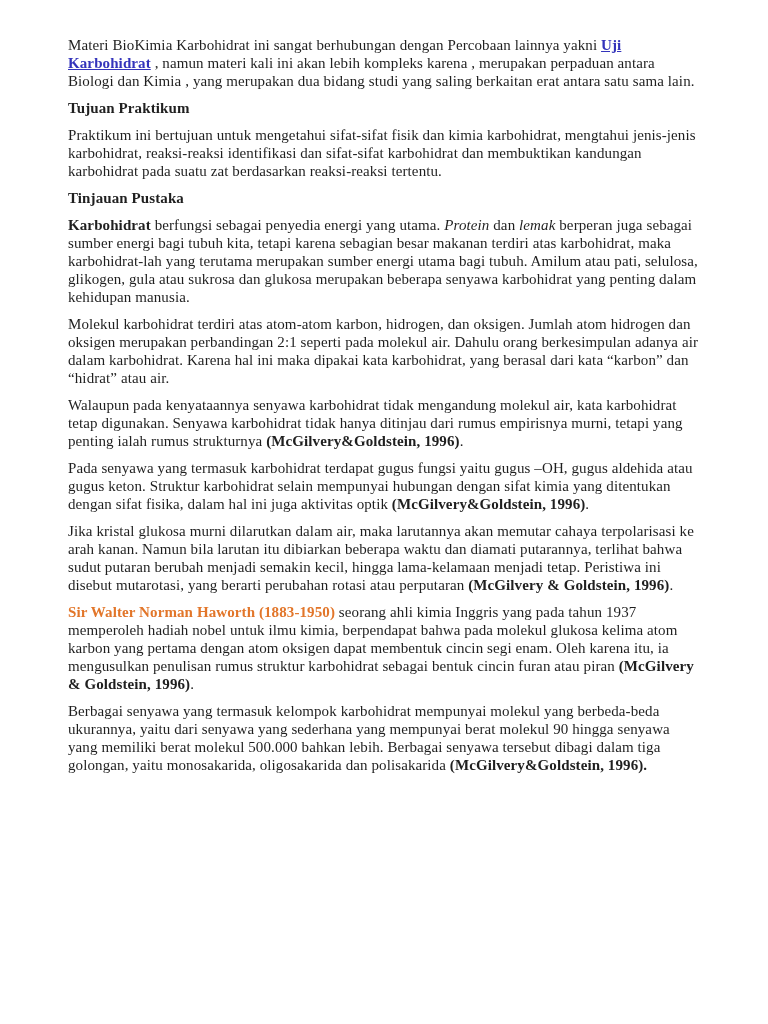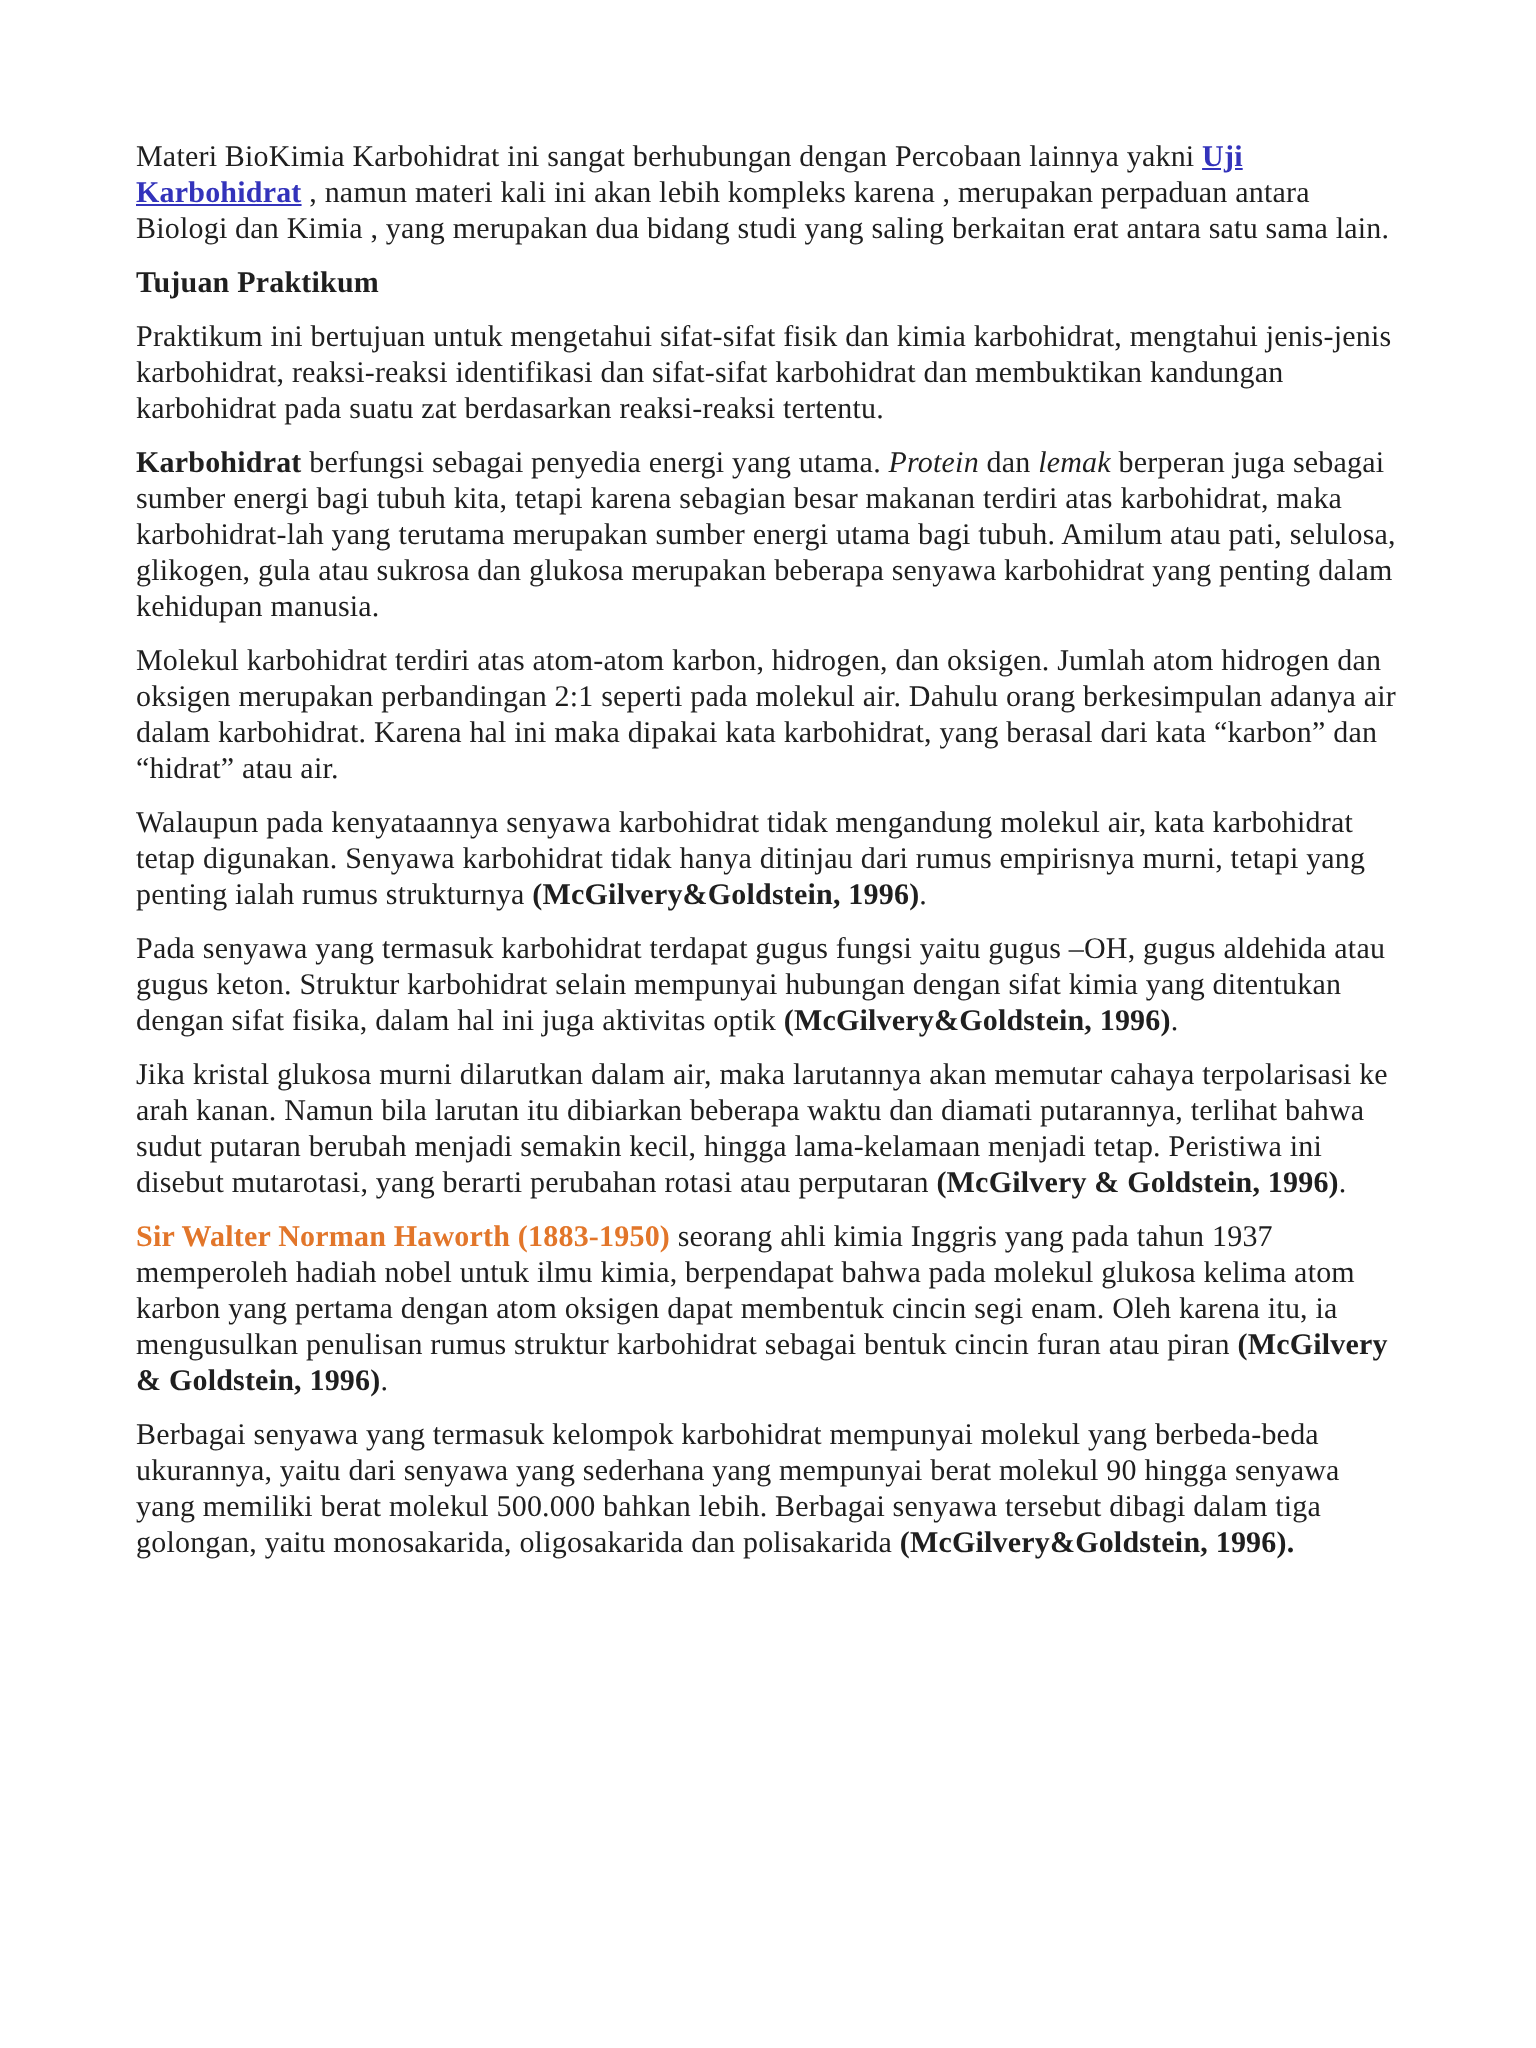--- a/index.html
+++ b/index.html
@@ -10,21 +10,21 @@
   body {
     width: 768px;
     height: 1024px;
     overflow: hidden;
     font-family: "Liberation Serif", "DejaVu Serif", serif;
   }
   #document-page {
     box-sizing: border-box;
     width: 768px;
     height: 1024px;
-    padding: 70px 66px 0 68px;
+    padding: 36px 66px 0 68px;
     background: var(--page-bg, #ffffff);
     color: var(--text-color, #1f1f1f);
   }
   #document-content {
     font-size: 15px;
     line-height: 18px;
     letter-spacing: 0.1px;
   }
   #document-content p.paragraph,
   #document-content h2.heading {
@@ -51,20 +51,21 @@
   }
 </style>
 </head>
 <body>
 
 <main id="document-page">
   <div id="document-content">
       <p class="paragraph"><span>Materi BioKimia Karbohidrat ini sangat berhubungan dengan Percobaan lainnya yakni </span><a class="run-link">Uji Karbohidrat</a><span> , namun materi kali ini akan lebih kompleks karena , merupakan perpaduan antara Biologi dan Kimia , yang merupakan dua bidang studi yang saling berkaitan erat antara satu sama lain.</span></p>
       <h2 class="heading"><span class="run-bold">Tujuan Praktikum</span></h2>
       <p class="paragraph"><span>Praktikum ini bertujuan untuk mengetahui sifat-sifat fisik dan kimia karbohidrat, mengtahui jenis-jenis karbohidrat, reaksi-reaksi identifikasi dan sifat-sifat karbohidrat dan membuktikan kandungan karbohidrat pada suatu zat berdasarkan reaksi-reaksi tertentu.</span></p>
+      <h2 class="heading"><span class="run-bold">Tinjauan Pustaka</span></h2>
       <p class="paragraph"><span class="run-bold-italic">Karbohidrat</span><span> berfungsi sebagai penyedia energi yang utama. </span><span class="run-italic">Protein</span><span> dan </span><span class="run-italic">lemak</span><span> berperan juga sebagai sumber energi bagi tubuh kita, tetapi karena sebagian besar makanan terdiri atas karbohidrat, maka karbohidrat-lah yang terutama merupakan sumber energi utama bagi tubuh. Amilum atau pati, selulosa, glikogen, gula atau sukrosa dan glukosa merupakan beberapa senyawa karbohidrat yang penting dalam kehidupan manusia.</span></p>
       <p class="paragraph"><span>Molekul karbohidrat terdiri atas atom-atom karbon, hidrogen, dan oksigen. Jumlah atom hidrogen dan oksigen merupakan perbandingan 2:1 seperti pada molekul air. Dahulu orang berkesimpulan adanya air dalam karbohidrat. Karena hal ini maka dipakai kata karbohidrat, yang berasal dari kata “karbon” dan “hidrat” atau air.</span></p>
       <p class="paragraph"><span>Walaupun pada kenyataannya senyawa karbohidrat tidak mengandung molekul air, kata karbohidrat tetap digunakan. Senyawa karbohidrat tidak hanya ditinjau dari rumus empirisnya murni, tetapi yang penting ialah rumus strukturnya </span><span class="run-bold">(McGilvery&amp;Goldstein, 1996)</span><span>.</span></p>
       <p class="paragraph"><span>Pada senyawa yang termasuk karbohidrat terdapat gugus fungsi yaitu gugus –OH, gugus aldehida atau gugus keton. Struktur karbohidrat selain mempunyai hubungan dengan sifat kimia yang ditentukan dengan sifat fisika, dalam hal ini juga aktivitas optik </span><span class="run-bold">(McGilvery&amp;Goldstein, 1996)</span><span>.</span></p>
       <p class="paragraph"><span>Jika kristal glukosa murni dilarutkan dalam air, maka larutannya akan memutar cahaya terpolarisasi ke arah kanan. Namun bila larutan itu dibiarkan beberapa waktu dan diamati putarannya, terlihat bahwa sudut putaran berubah menjadi semakin kecil, hingga lama-kelamaan menjadi tetap. Peristiwa ini disebut mutarotasi, yang berarti perubahan rotasi atau perputaran </span><span class="run-bold">(McGilvery &amp; Goldstein, 1996)</span><span>.</span></p>
       <p class="paragraph"><span class="run-highlight">Sir Walter Norman Haworth (1883-1950)</span><span> seorang ahli kimia Inggris yang pada tahun 1937 memperoleh hadiah nobel untuk ilmu kimia, berpendapat bahwa pada molekul glukosa kelima atom karbon yang pertama dengan atom oksigen dapat membentuk cincin segi enam. Oleh karena itu, ia mengusulkan penulisan rumus struktur karbohidrat sebagai bentuk cincin furan atau piran </span><span class="run-bold">(McGilvery &amp; Goldstein, 1996)</span><span>.</span></p>
       <p class="paragraph"><span>Berbagai senyawa yang termasuk kelompok karbohidrat mempunyai molekul yang berbeda-beda ukurannya, yaitu dari senyawa yang sederhana yang mempunyai berat molekul 90 hingga senyawa yang memiliki berat molekul 500.000 bahkan lebih. Berbagai senyawa tersebut dibagi dalam tiga golongan, yaitu monosakarida, oligosakarida dan polisakarida </span><span class="run-bold">(McGilvery&amp;Goldstein, 1996).</span></p>
     </div>
 </main>
 

